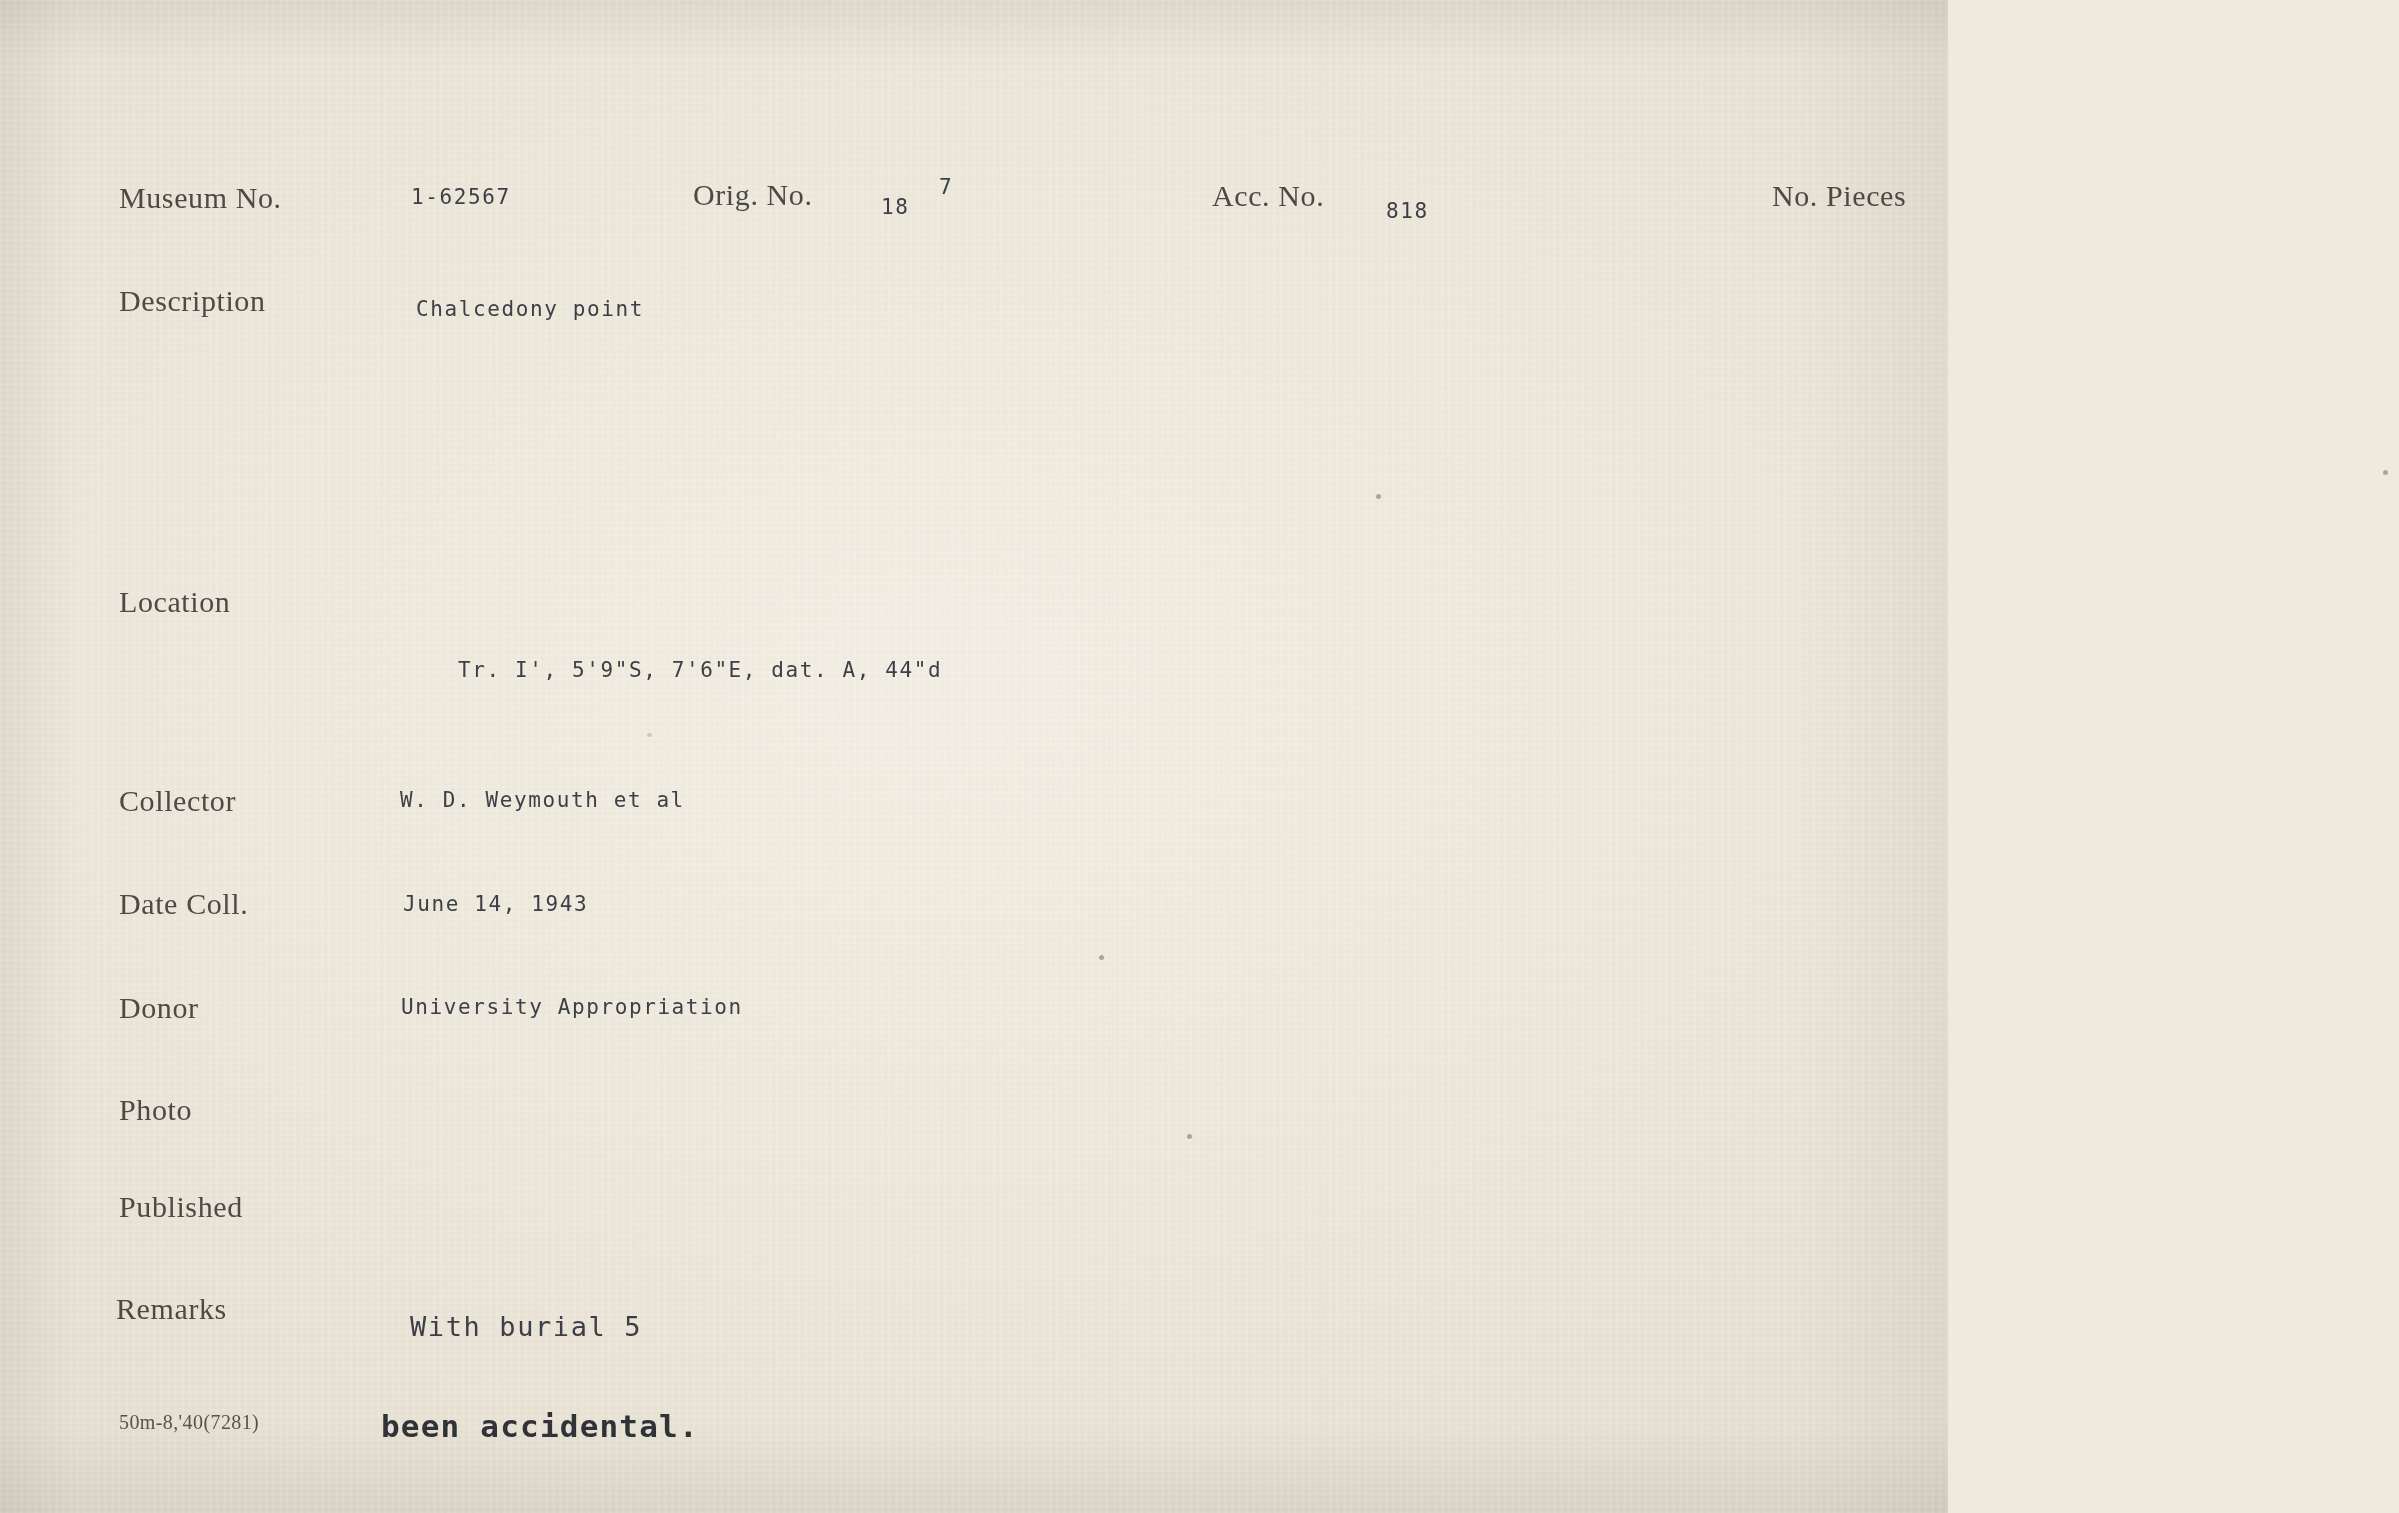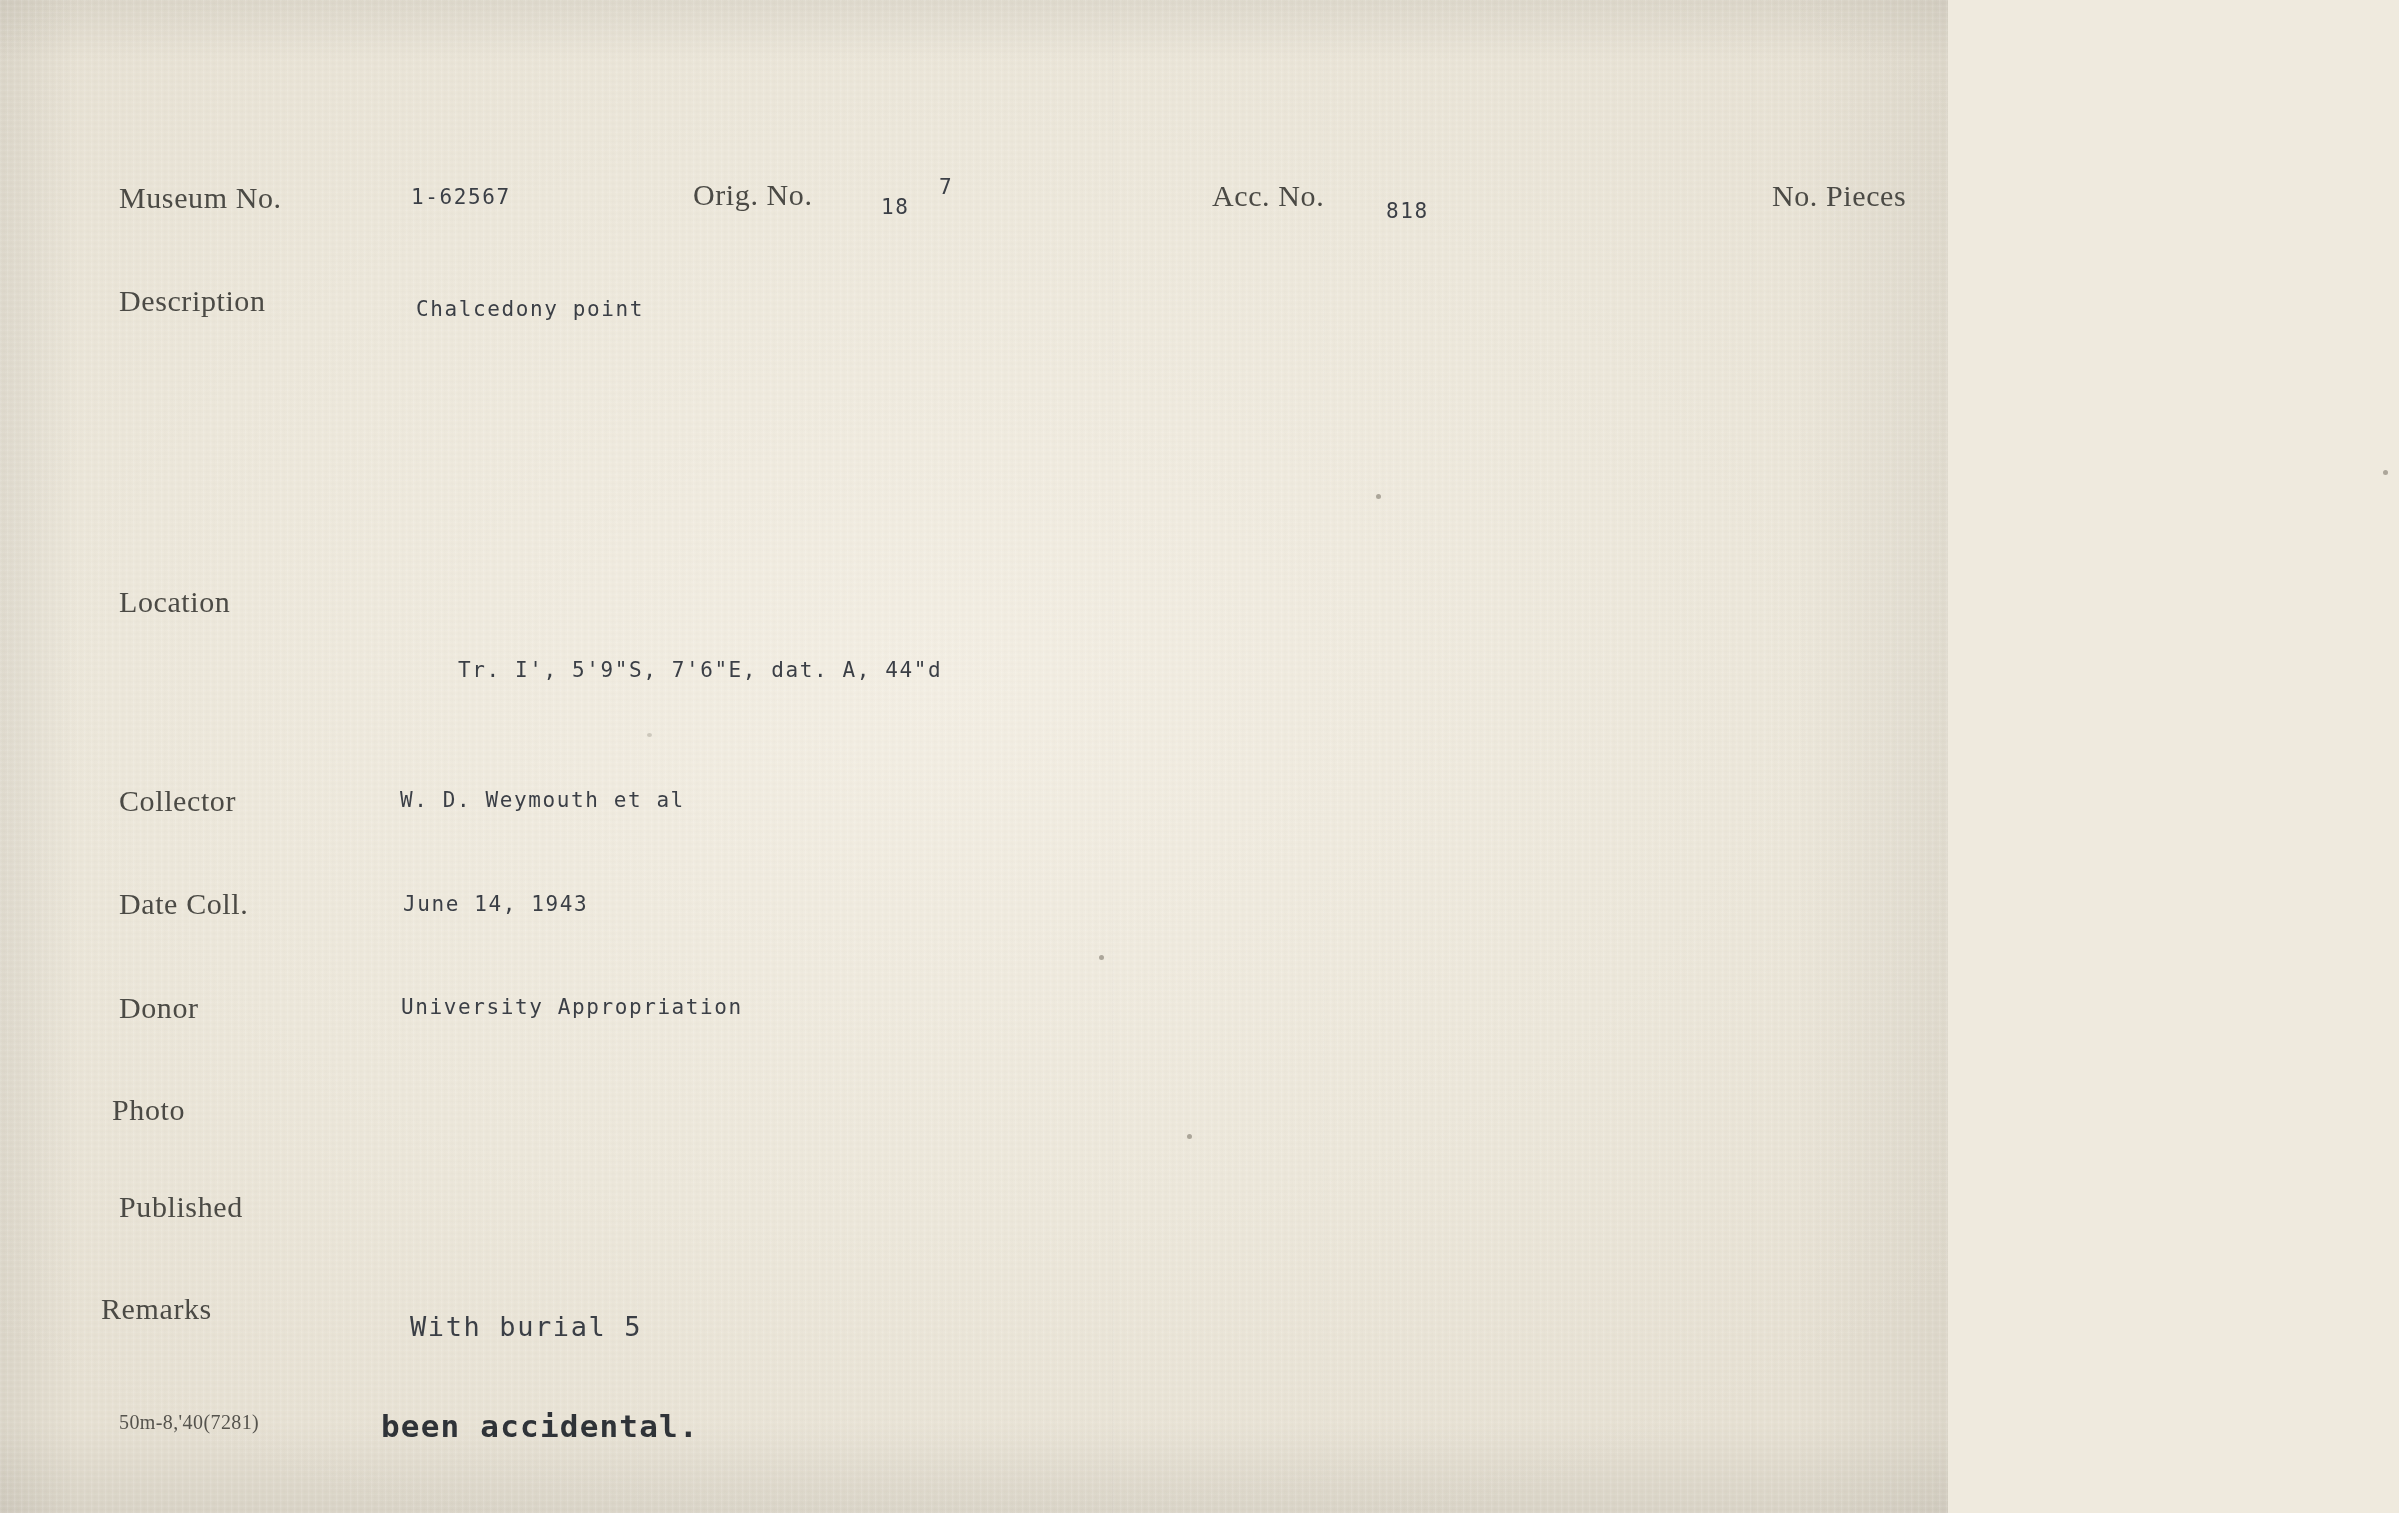--- a/index.html
+++ b/index.html
@@ -130,27 +130,27 @@
 
   <div class="label" style="left:119px; top:784px;">Collector</div>
   <div class="typed" style="left:400px; top:788px;">W. D. Weymouth et al</div>
 
   <div class="label" style="left:119px; top:887px;">Date Coll.</div>
   <div class="typed" style="left:403px; top:892px;">June 14, 1943</div>
 
   <div class="label" style="left:119px; top:991px;">Donor</div>
   <div class="typed" style="left:401px; top:995px;">University Appropriation</div>
 
-  <div class="label" style="left:112px; top:1093px;">Photo</div>
+  <div class="label" style="left:119px; top:1093px;">Photo</div>
   <div class="typed" style="left:401px; top:1096px;"></div>
 
   <div class="label" style="left:119px; top:1190px;">Published</div>
   <div class="typed" style="left:401px; top:1194px;"></div>
 
-  <div class="label" style="left:101px; top:1292px;">Remarks</div>
+  <div class="label" style="left:116px; top:1292px;">Remarks</div>
   <div class="typed small" style="left:410px; top:1311px;">With burial 5</div>
 
 
   <div class="typed bold" style="left:381px; top:1408px;">been accidental.</div>
 
   <div class="footer-code" style="left:119px; top:1411px;">50m-8,'40(7281)</div>
 </div>
 
 
 </body></html>

